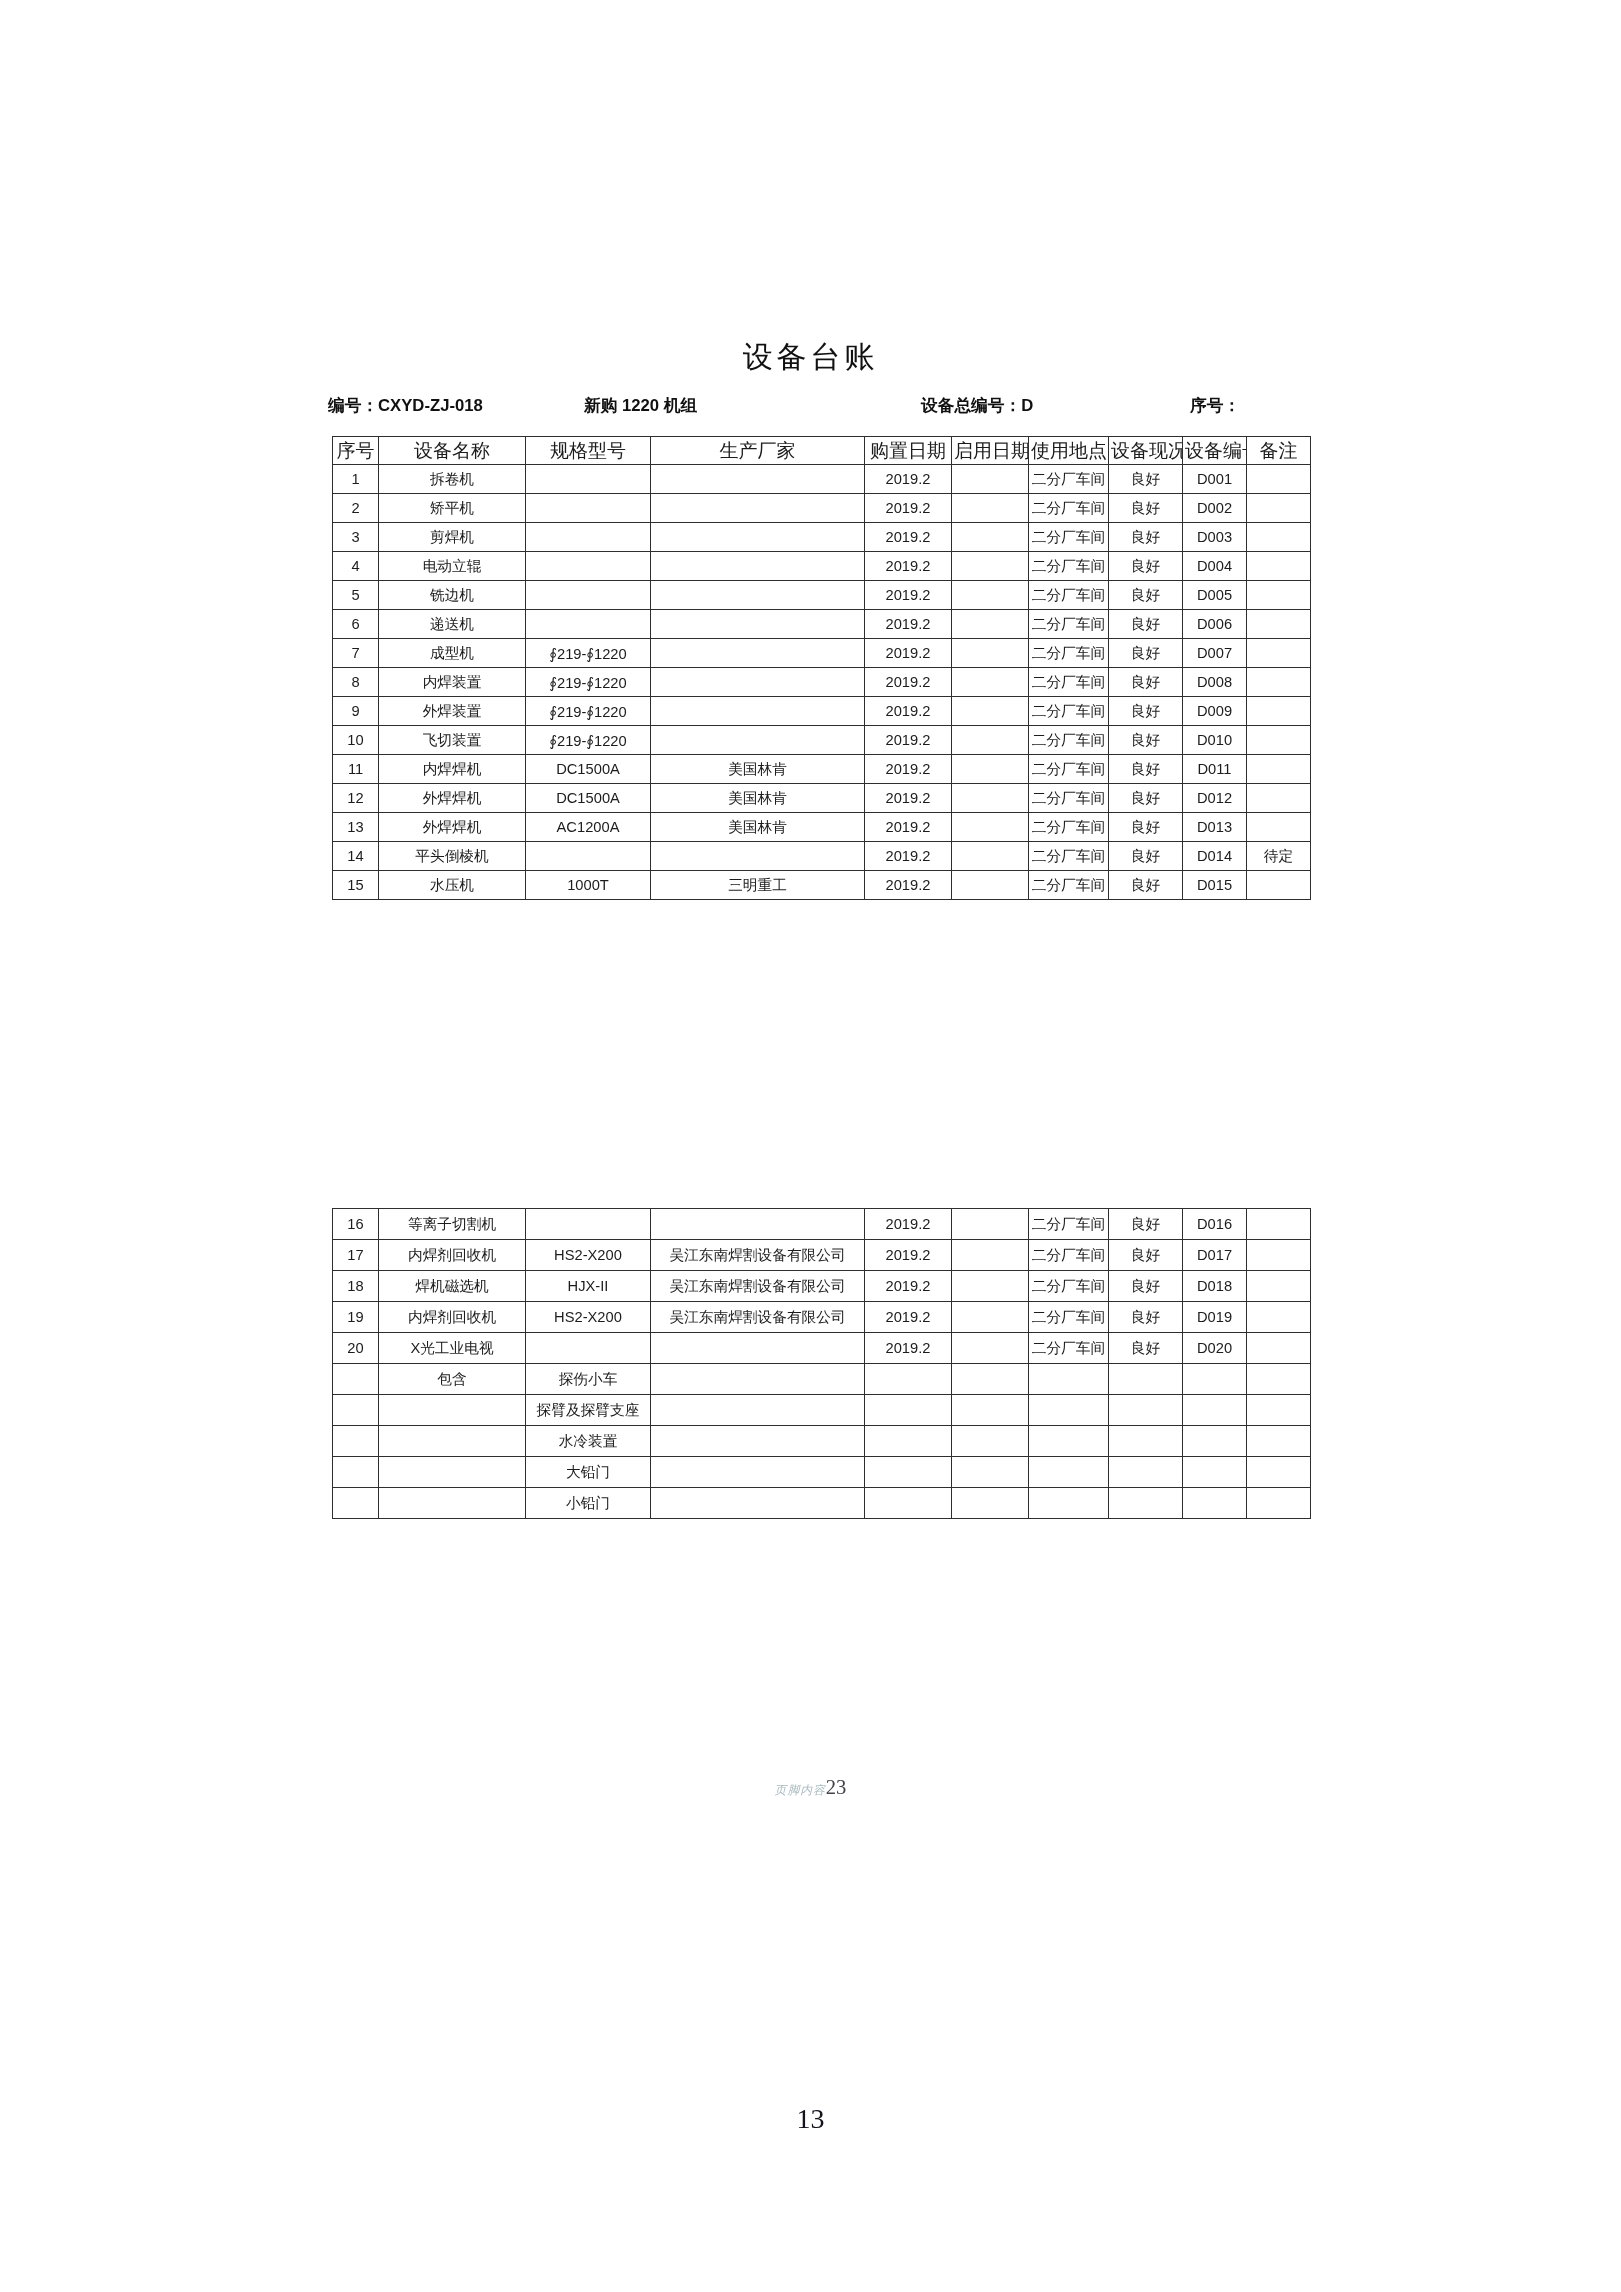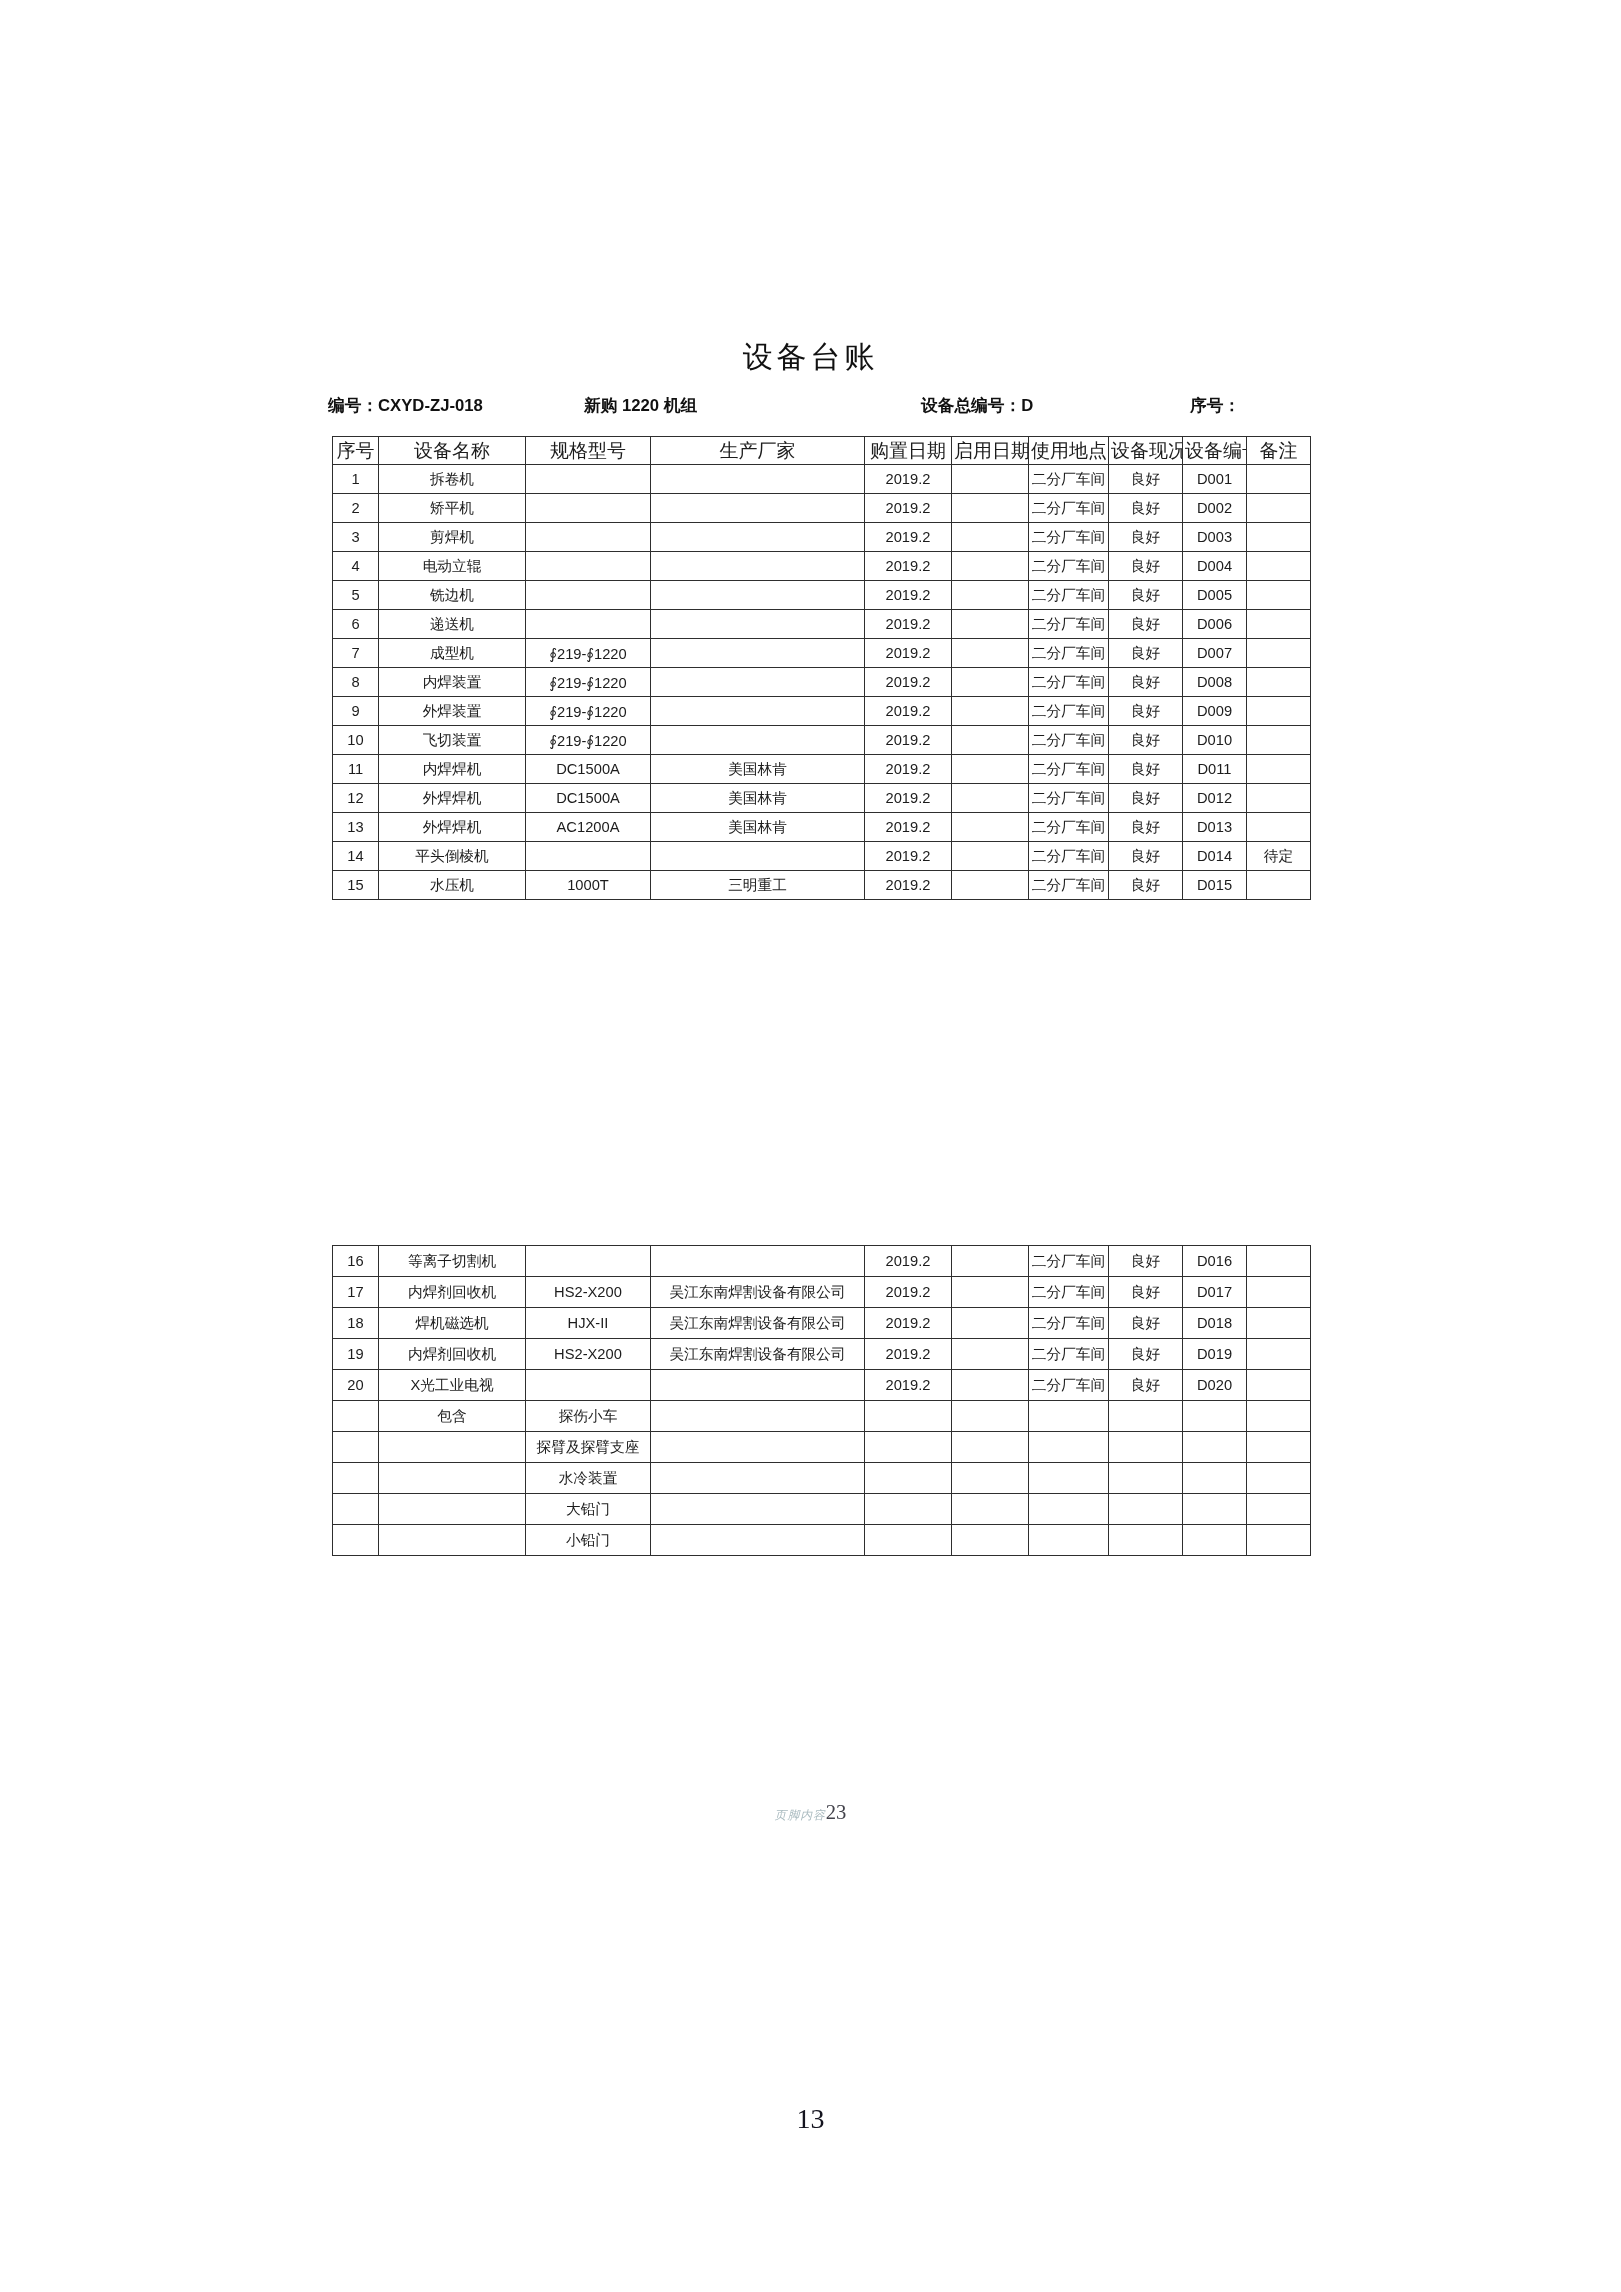--- a/index.html
+++ b/index.html
@@ -32,21 +32,21 @@
   table.ledger {
     position: absolute;
     left: 332px;
     border-collapse: collapse;
     table-layout: fixed;
     width: 979px;
     font-size: 14.7px;
     color: #1c1c1c;
   }
   .table-one { top: 436px; }
-  .table-two { top: 1208px; margin-top: 37px; }
+  .table-two { top: 1208px; }
   table.ledger th, table.ledger td {
     border: 1px solid #2e2e2e;
     padding: 0 2px;
     text-align: center;
     vertical-align: middle;
     overflow: hidden;
     white-space: nowrap;
     font-weight: normal;
   }
   table.ledger th { height: 27.4px; font-size: 19px; }
@@ -56,21 +56,21 @@
   .c0 { width: 46px; }  .c1 { width: 147px; } .c2 { width: 125px; }
   .c3 { width: 214px; } .c4 { width: 87px; }  .c5 { width: 77px; }
   .c6 { width: 80px; }  .c7 { width: 74px; }  .c8 { width: 64px; }
   .c9 { width: 64px; }
 
   .page-footer {
     position: absolute; left: 0; width: 100%;
     text-align: center; white-space: nowrap;
   }
   .footer-22 { top: 925px; }
-  .footer-23 { top: 1776px; margin-top: 25px; }
+  .footer-23 { top: 1776px; }
   .footer-prefix {
     font-size: 11.8px;
     color: #a9babf;
     font-style: italic;
     letter-spacing: 1px;
   }
   .footer-num {
     font-size: 20.6px;
     color: #43434b;
     font-family: "Liberation Serif", serif;

